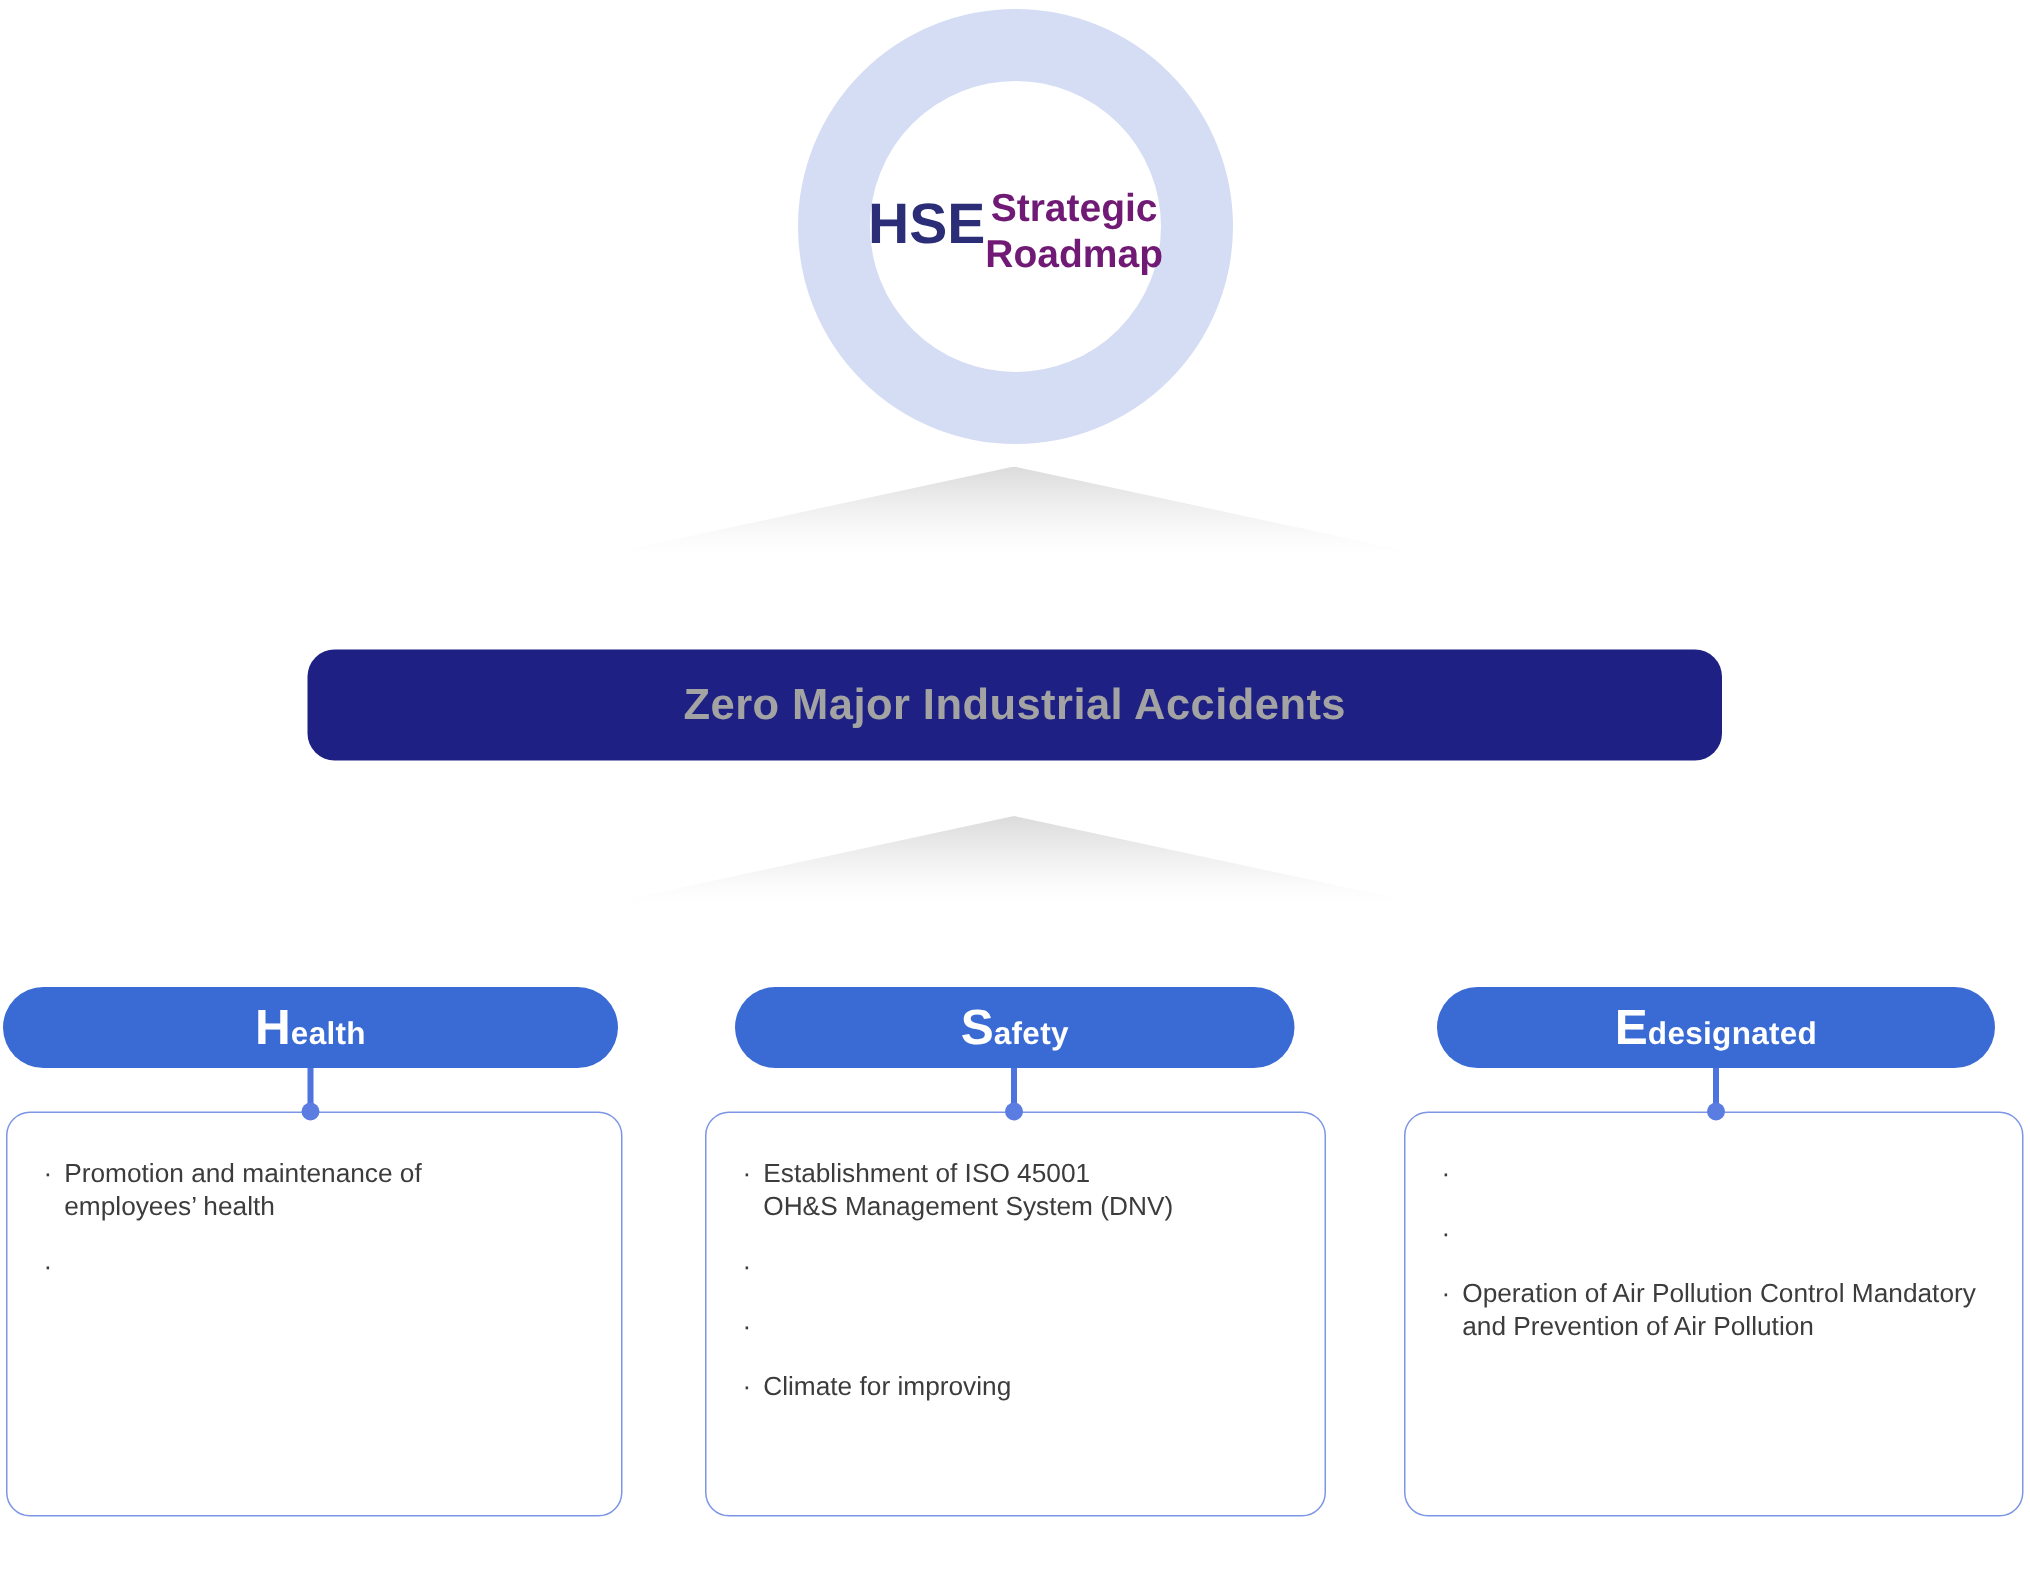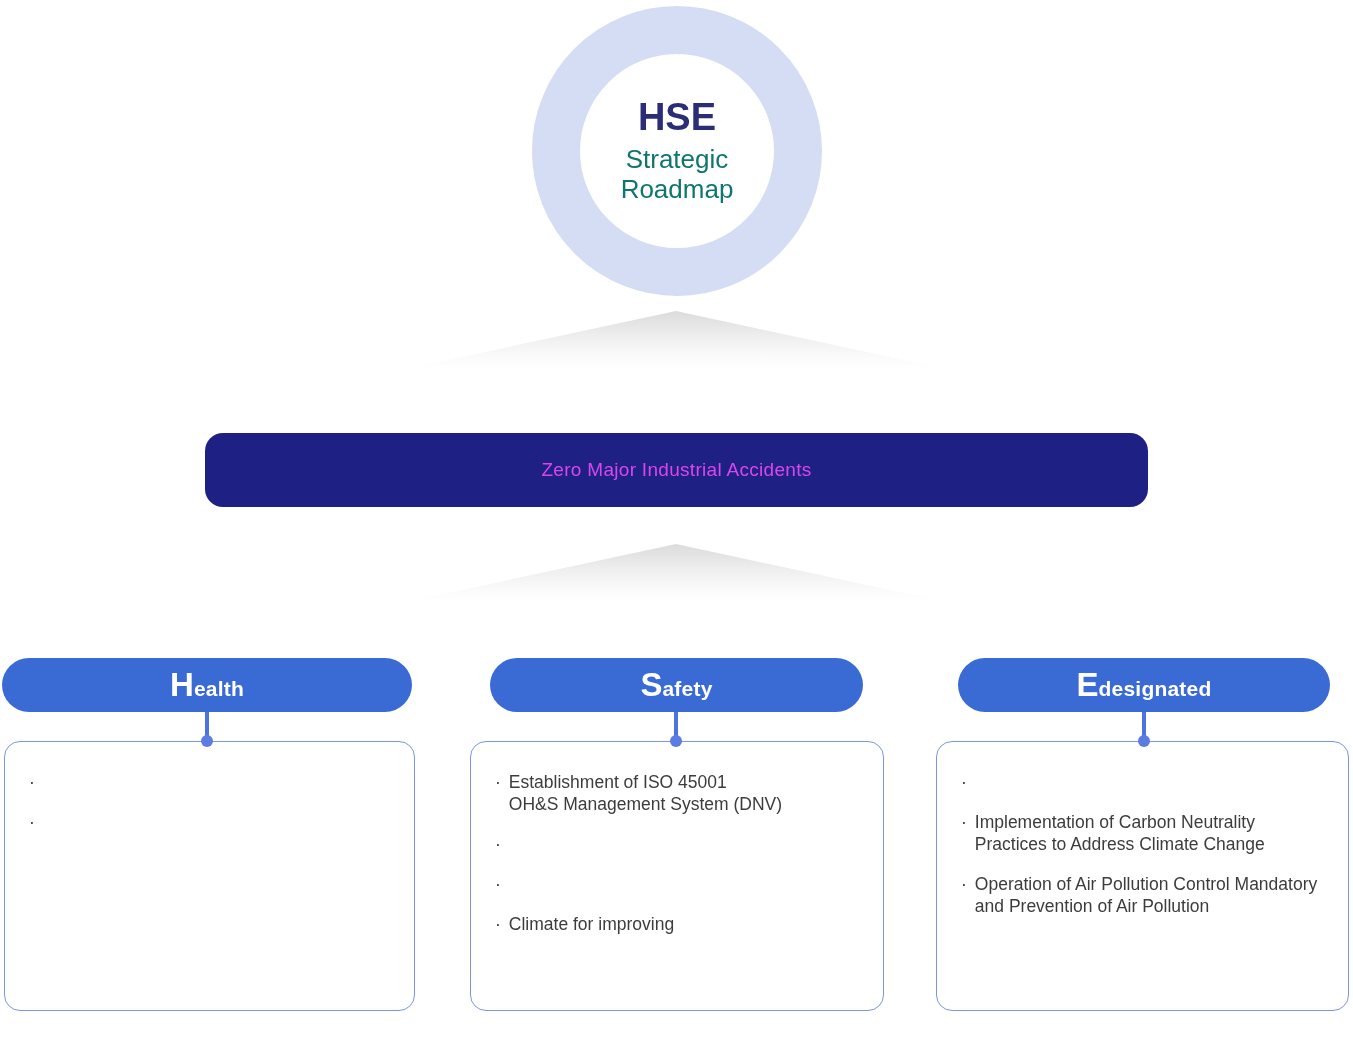--- a/index.html
+++ b/index.html
@@ -6,42 +6,42 @@
   .canvas {
     position:relative; width:1353px; height:1060px; background:#ffffff;
     font-family:"Liberation Sans","DejaVu Sans",sans-serif; overflow:hidden;
   }
 
   
   .hub-circle {
     position:absolute; left:532px; top:6px;
     width:194px; height:194px; border:48px solid #D4DDF4; border-radius:50%;
     background:#ffffff; box-sizing:content-box;
-    display:flex; flex-direction:column; align-items:center; justify-content:center;
+    display:flex; align-items:center; justify-content:center;
     text-align:center;
   }
   .hub-title { font-size:38px; font-weight:800; color:#2B2E76; line-height:1.1; }
-  .hub-subtitle { font-size:26px; font-weight:400; color:#0f766e; line-height:1.18; white-space:pre-line; margin-top:5px; }
+  .hub-subtitle { font-size:26px; font-weight:700; color:#701a75; line-height:1.18; white-space:pre-line; margin-top:5px; }
 
   
   .flow-triangle {
     position:absolute; width:540px; height:58px;
     clip-path:polygon(50% 0%, 100% 100%, 0% 100%);
     background:linear-gradient(to bottom, #DBDBDB 0%, #EFEFEF 45%, #FBFBFB 80%, #FFFFFF 100%);
   }
   #flow-triangle-top { left:406px; top:311px; }
   #flow-triangle-bottom { left:406px; top:544px; }
 
   
   .goal-banner {
     position:absolute; left:205px; top:433px; width:943px; height:74px;
     background:#1E2183; border-radius:18px;
     display:flex; align-items:center; justify-content:center;
   }
-  .goal-label { color:#d946ef; font-size:19px; font-weight:400; letter-spacing:0.3px; }
+  .goal-label { color:#a3a3a3; font-size:29px; font-weight:700; letter-spacing:0.3px; }
 
   
   .pill {
     position:absolute; top:658px; height:54px; background:#3A6AD4; border-radius:27px;
     display:flex; align-items:center; justify-content:center; color:#ffffff;
   }
   .pill-initial { font-size:33px; font-weight:700; }
   .pill-rest { font-size:21px; font-weight:700; letter-spacing:0.2px; }
   #pill-health { left:2px; width:410px; }
   #pill-safety { left:490px; width:373px; }
@@ -109,20 +109,22 @@
   <div class="connector-line" id="connector-health"></div>
   <div class="connector-line" id="connector-safety"></div>
   <div class="connector-line" id="connector-environment"></div>
   <div class="connector-dot" id="dot-health"></div>
   <div class="connector-dot" id="dot-safety"></div>
   <div class="connector-dot" id="dot-environment"></div>
 
   <div class="card" id="card-health">
     <div class="item">
       <span class="item-marker">·</span>
+      <span class="item-text">Promotion and maintenance of
+employees’ health</span>
     </div>
     <div class="item">
       <span class="item-marker">·</span>
     </div>
   </div>
 
   <div class="card" id="card-safety">
     <div class="item">
       <span class="item-marker">·</span>
       <span class="item-text">Establishment of ISO 45001
@@ -139,22 +141,20 @@
       <span class="item-text">Climate for improving</span>
     </div>
   </div>
 
   <div class="card" id="card-environment">
     <div class="item">
       <span class="item-marker">·</span>
     </div>
     <div class="item">
       <span class="item-marker">·</span>
-      <span class="item-text">Implementation of Carbon Neutrality
-Practices to Address Climate Change</span>
     </div>
     <div class="item">
       <span class="item-marker">·</span>
       <span class="item-text">Operation of Air Pollution Control Mandatory
 and Prevention of Air Pollution</span>
     </div>
   </div>
 
 </div>
 

